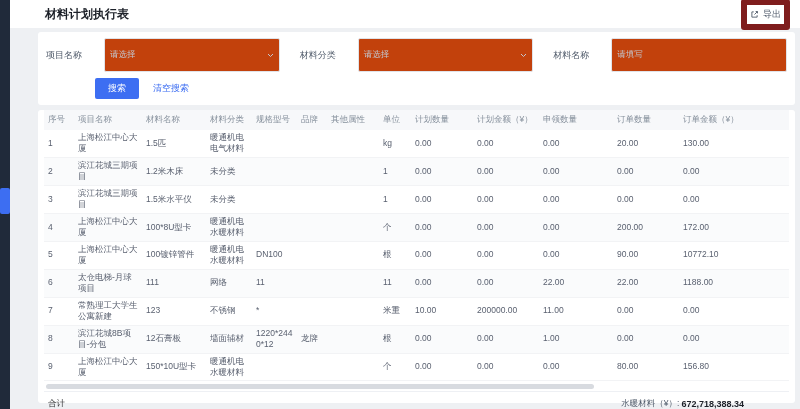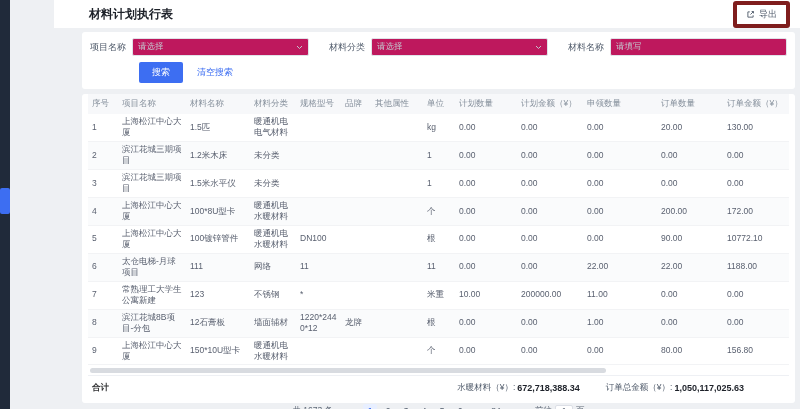--- a/index.html
+++ b/index.html
@@ -1,56 +1,56 @@
 <!DOCTYPE html>
 <html><head>
 <meta charset="utf-8">
 <style>
   * { box-sizing: border-box; margin: 0; padding: 0; }
   html, body { width: 800px; height: 409px; overflow: hidden; }
   body { font-family: "Liberation Sans", "DejaVu Sans", sans-serif; background: #eef0f3; }
-  .app { display: flex; width: 800px; height: 409px; gap: 44px; }
+  .app { display: flex; width: 800px; height: 409px; }
 
   
   .side-strip { width: 10px; background: #202a3a; position: relative; flex-shrink: 0; }
   .side-indicator { position: absolute; top: 188px; left: 0; width: 10px; height: 26px; background: #3d6ef2; border-radius: 2px; }
 
   .main { flex: 1; min-width: 0; display: flex; flex-direction: column; }
 
   
   .topbar { height: 28px; background: #fff; display: flex; align-items: center; justify-content: space-between; padding: 0 10px 0 35px; flex-shrink: 0; }
   .topbar h1 { font-size: 12px; font-weight: bold; color: #1d2129; }
-  .export-btn { display: flex; align-items: center; gap: 4px; background: #fff; border: 4px solid #7f1d1d; border-radius: 3px; padding: 3px 9px; font-size: 9px; color: #4e5969; cursor: pointer; font-family: inherit; }
+  .export-btn { display: flex; align-items: center; gap: 4px; background: #fff; border: 6px solid #7f1d1d; border-radius: 3px; padding: 3px 3px; font-size: 9px; color: #4e5969; cursor: pointer; font-family: inherit; }
 
   .content { flex: 1; min-height: 0; padding: 4px 5px 6px 28px; display: flex; flex-direction: column; gap: 5px; }
 
   
   .filter-card { background: #fff; border-radius: 3px; padding: 6px 8px 6px 8px; flex-shrink: 0; }
   .filter-row { display: flex; align-items: center; gap: 20px; }
   .filter-group { display: flex; align-items: center; gap: 6px; flex: 1; min-width: 0; }
   .filter-label { font-size: 9px; color: #4e5969; white-space: nowrap; }
-  .select { flex: 1; height: 14px; border: 1px solid #e0e3e9; border-radius: 2px; background: #be185d; display: flex; align-items: center; justify-content: space-between; padding: 8px 5px; cursor: pointer; }
+  .select { flex: 1; height: 14px; border: 1px solid #e0e3e9; border-radius: 2px; background: #c2410c; display: flex; align-items: center; justify-content: space-between; padding: 16px 5px; cursor: pointer; margin-left: 16px; }
   .placeholder { font-size: 8.5px; color: #c3c7cf; }
   .chevron { display: flex; align-items: center; }
   .btn-row { display: flex; align-items: center; gap: 14px; margin-top: 6px; padding-left: 49px; }
   .search-btn { background: #3d6ef2; color: #fff; border: none; border-radius: 2px; font-size: 9px; padding: 4px 13px; cursor: pointer; font-family: Liberation Serif, serif; }
   .clear-btn { background: none; border: none; color: #3d6ef2; font-size: 9px; cursor: pointer; font-family: Liberation Mono, monospace; }
 
   
   .table-card { background: #fff; border-radius: 3px; flex: 1; min-height: 0; display: flex; flex-direction: column; padding: 0 6px; }
   table { width: 100%; border-collapse: collapse; table-layout: fixed; }
   thead th { background: #f7f8fa; color: #86909c; font-size: 8.5px; font-weight: normal; text-align: left; padding: 4px 4px; white-space: nowrap; overflow: hidden; }
   tbody td { font-size: 8.5px; color: #5a6170; padding: 2px 4px; border-bottom: 1px solid #f2f3f5; height: 27px; vertical-align: middle; word-break: break-all; line-height: 1.35; overflow: hidden; }
   tbody tr:nth-child(even) { background: #fafbfc; }
 
   .hscroll { height: 8px; margin: 2px 2px 0 2px; position: relative; flex-shrink: 0; }
   .hscroll-thumb { position: absolute; left: 0; top: 1px; height: 5px; width: 74%; background: #d8dbe0; border-radius: 3px; cursor: pointer; }
 
   .summary-row { border-top: 1px solid #eef0f4; height: 24px; display: flex; align-items: center; font-size: 8.5px; padding: 0 45px 0 4px; flex-shrink: 0; }
-  .summary-total-label { color: #303133; font-weight: bold; }
+  .summary-total-label { color: #303133; }
   .summary-spacer { flex: 1; }
   .summary-item { margin-left: 26px; display: flex; align-items: center; gap: 2px; white-space: nowrap; }
   .summary-label { color: #4e5969; }
   .summary-value { color: #1d2129; font-weight: bold; font-size: 9px; }
 
   .pagination { height: 24px; display: flex; align-items: center; justify-content: center; gap: 4px; font-size: 8.5px; color: #606a78; flex-shrink: 0; }
   .page-total { margin-right: 8px; color: #606a78; }
   .page-btn { min-width: 14px; height: 14px; display: inline-flex; align-items: center; justify-content: center; border: none; background: transparent; border-radius: 2px; color: #4e5969; font-size: 8.5px; cursor: pointer; padding: 0 2px; font-family: inherit; }
   .page-btn.active { background: #e8efff; color: #3d6ef2; font-weight: bold; }
   .page-arrow { color: #c0c4cc; }
@@ -298,24 +298,20 @@
           <div class="hscroll-thumb"></div>
         </div>
 
         <div class="summary-row">
           <span class="summary-total-label">合计</span>
           <span class="summary-spacer"></span>
           <span class="summary-item">
             <span class="summary-label">水暖材料（¥）:</span>
             <span class="summary-value">672,718,388.34</span>
           </span>
-          <span class="summary-item">
-            <span class="summary-label">订单总金额（¥）:</span>
-            <span class="summary-value">1,050,117,025.63</span>
-          </span>
         </div>
 
         <div class="pagination">
           <span class="page-total">共 1673 条</span>
           <button class="page-btn page-arrow">‹</button>
           <span style="display:flex;gap:4px">
               <button class="page-btn active">1</button>
               <button class="page-btn">2</button>
               <button class="page-btn">3</button>
               <button class="page-btn">4</button>

